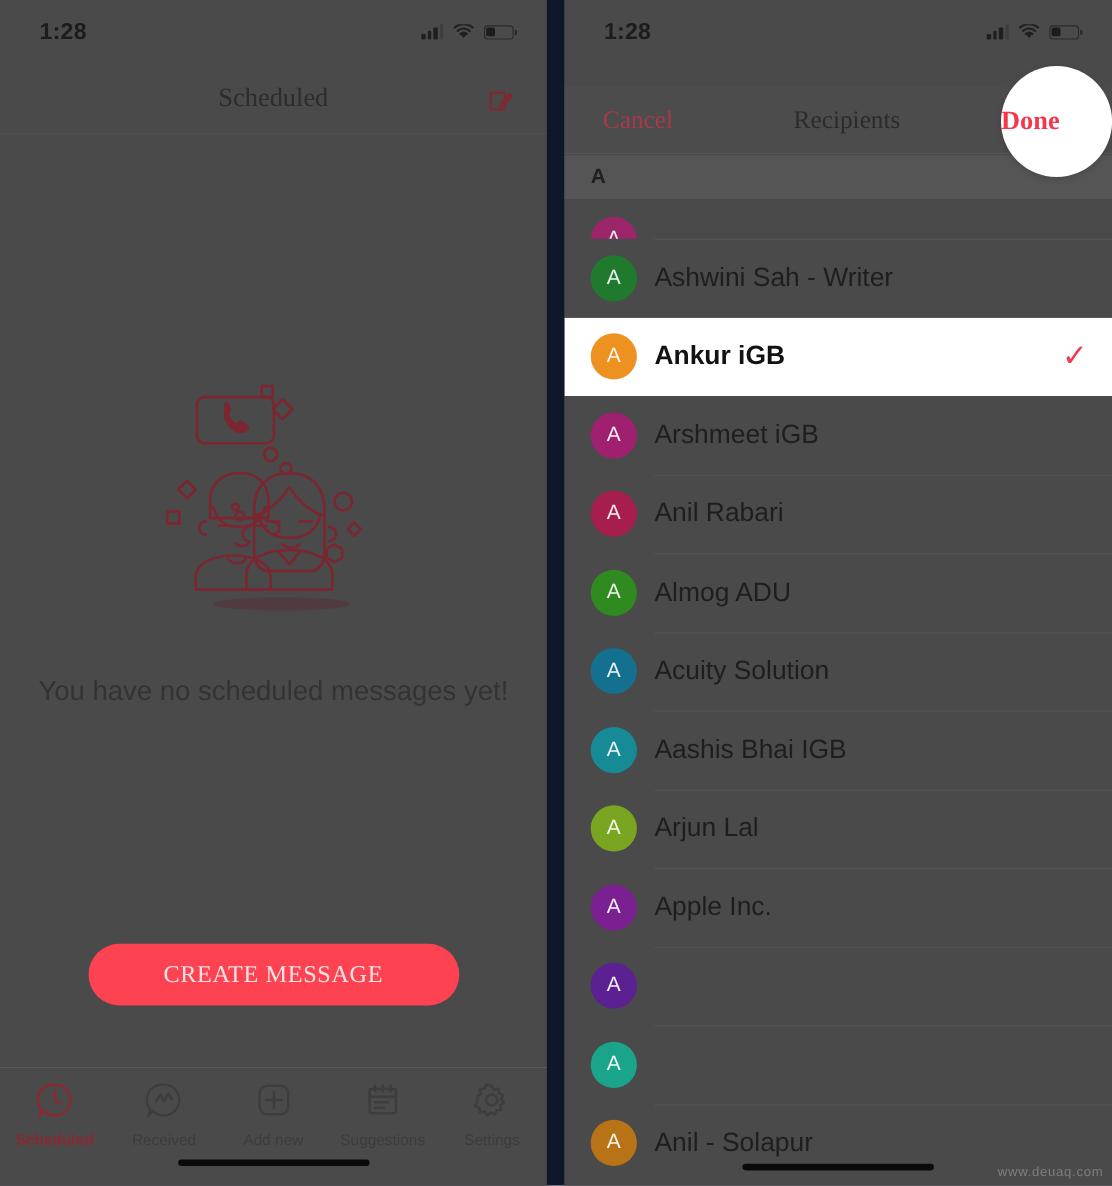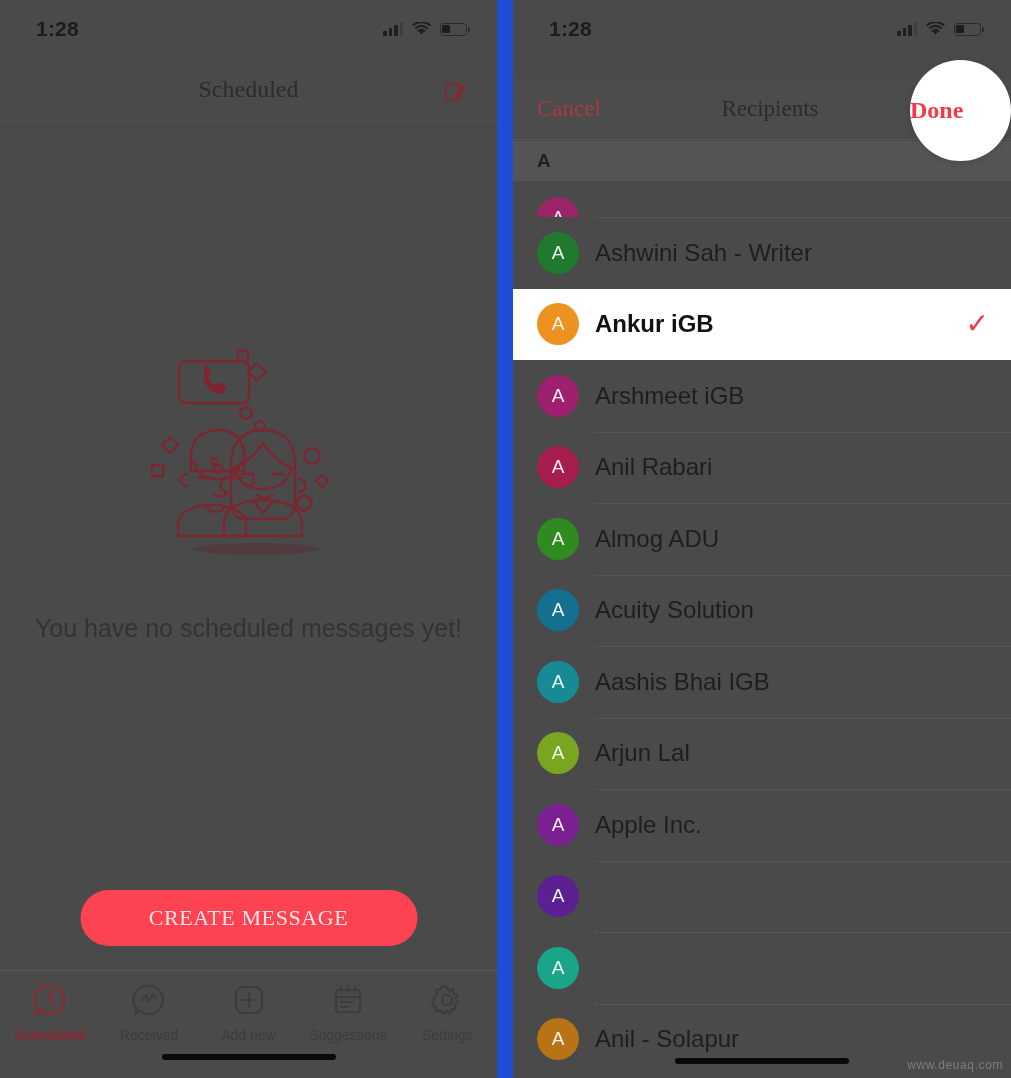--- a/index.html
+++ b/index.html
@@ -6,21 +6,21 @@
   * { box-sizing: border-box; margin: 0; padding: 0; }
   html, body {
     width: 1011px; height: 1078px;
     background: #ffffff;
     font-family: "Liberation Sans", sans-serif;
     overflow: hidden;
   }
   .stage {
     position: relative;
     width: 1011px; height: 1078px;
-    background: #1d4ed8;
+    background: #0f172a;
   }
 
   
   .panel-left {
     position: absolute;
     left: 0; top: 0;
     width: 497px; height: 1078px;
     background: #4a4a4a;
     overflow: hidden;
   }
@@ -128,21 +128,20 @@
     transform: translateX(-50%);
     width: 337px; height: 56px;
     border: none;
     border-radius: 28px;
     background: #fd4352;
     color: #ffe3e6;
     font-family: "Liberation Serif", serif;
     font-size: 22px;
     letter-spacing: 0.6px;
     cursor: pointer;
-    margin-top: 32px;
   }
 
   .tabbar {
     position: absolute;
     left: 0; bottom: 0;
     width: 100%; height: 108px;
     border-top: 1px solid #5a5a5a;
     display: flex;
   }
   .tab {
@@ -180,21 +179,21 @@
   .nav-right {
     position: absolute;
     left: 0; top: 78px;
     width: 100%; height: 62px;
     display: flex;
     align-items: center;
     background: #4c4c4c;
     border-bottom: 1px solid #565656;
   }
   .nav-right .btn-cancel {
-    position: absolute; left: 24px;
+    position: absolute; left: 35px;
     font-family: "Liberation Serif", serif;
     font-size: 23px;
     color: #a8394a;
     cursor: pointer;
   }
   .nav-right .nav-title-r {
     width: 100%;
     text-align: center;
     font-family: "Liberation Serif", serif;
     font-size: 23px;

